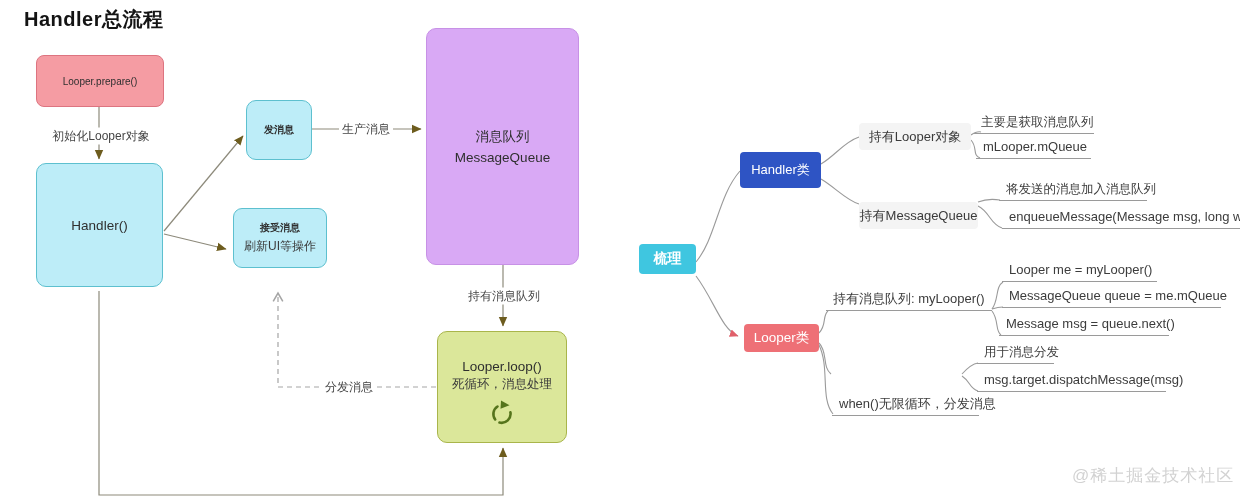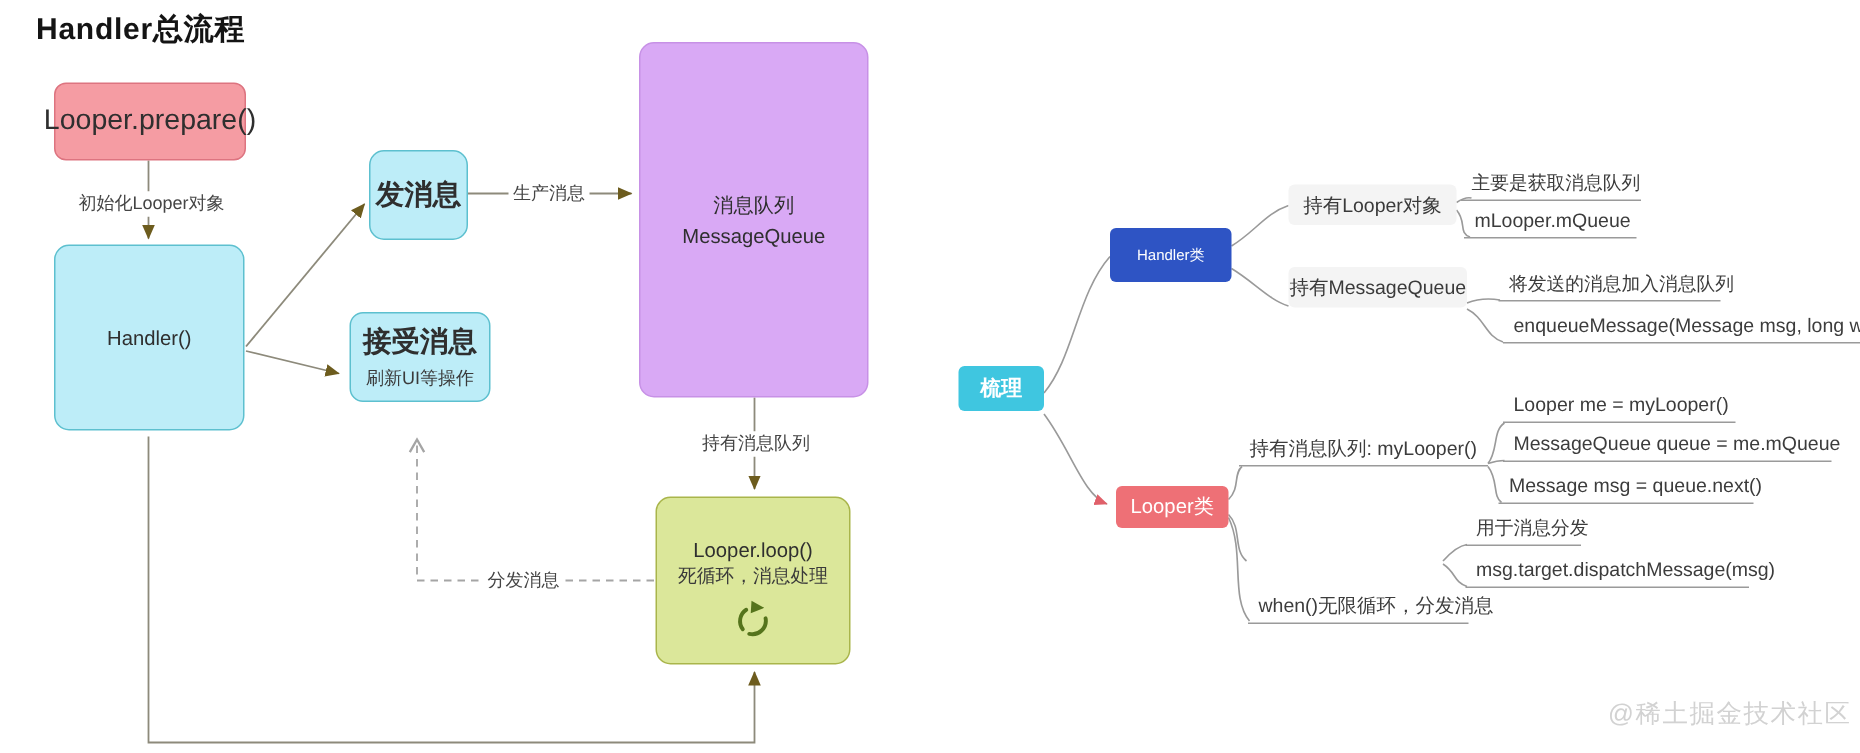--- a/index.html
+++ b/index.html
@@ -6,46 +6,46 @@
   #stage{
     position:relative;width:1240px;height:502px;background:#fff;overflow:hidden;
     font-family:"Liberation Sans","DejaVu Sans",sans-serif;color:#333;margin-left:14px;
   }
   #stage svg.wires{position:absolute;left:0;top:0;width:1240px;height:502px;pointer-events:none;}
   .abs{position:absolute;box-sizing:border-box;}
   .page-title{left:10px;top:6px;font-size:20px;font-weight:bold;color:#141414;letter-spacing:.5px;}
   
   .fbox{display:flex;flex-direction:column;align-items:center;justify-content:center;
         text-align:center;border:1px solid transparent;}
-  .fbox .t1{font-size:19px;color:#2f2f2f;}
+  .fbox .t1{font-size:10px;color:#2f2f2f;}
   .fbox .t1.bold{font-weight:bold;}
   .fbox .t2{font-size:12px;color:#3a3a3a;margin-top:3px;}
   .box-pink   {left:22px; top:55px; width:128px;height:52px; background:#f59ca3;border-color:#dd7480;border-radius:8px;}
   .box-handler{left:22px; top:163px;width:127px;height:124px;background:#bdedf8;border-color:#5dc0cf;border-radius:10px;}
   .box-send   {left:232px;top:100px;width:66px; height:60px; background:#bdedf8;border-color:#5dc0cf;border-radius:10px;}
   .box-recv   {left:219px;top:208px;width:94px; height:60px; background:#bdedf8;border-color:#5dc0cf;border-radius:9px;text-align:center;}
   .box-queue  {left:412px;top:28px; width:153px;height:237px;background:#d9a9f5;border-color:#c791e6;border-radius:10px;}
   .box-queue .t1{font-size:13.5px;line-height:21px;}
   .box-loop   {left:423px;top:331px;width:130px;height:112px;background:#dbe79a;border-color:#a9b54b;border-radius:10px;padding-top:14px;}
   .box-loop .t1{font-size:13.5px;}
   .box-loop .t2{font-size:12.5px;margin-top:2px;}
   .loop-icon{margin-top:6px;width:30px;height:30px;}
   
   .edge-label{transform:translate(-50%,-50%);background:#fff;padding:0 3px;
               font-size:12px;color:#454545;white-space:nowrap;}
   
   .mnode{display:flex;align-items:center;justify-content:center;color:#fff;
          border-radius:4px;white-space:nowrap;}
   .m-root   {left:625px;top:244px;width:57px;height:30px;background:#3fc6e0;font-weight:bold;font-size:14px;}
-  .m-handler{left:726px;top:152px;width:81px;height:36px;background:#2e54c4;font-size:10px;justify-content:center;}
+  .m-handler{left:726px;top:152px;width:81px;height:36px;background:#2e54c4;font-size:13px;justify-content:center;}
   .m-looper {left:730px;top:324px;width:75px;height:28px;background:#ee7076;font-size:13.5px;}
   .gnode{display:flex;align-items:center;justify-content:center;background:#f4f4f4;
          border-radius:4px;font-size:13px;color:#3a3a3a;white-space:nowrap;}
   .g1{left:845px;top:123px;width:112px;height:27px;}
-  .g2{left:845px;top:178px;width:119px;height:27px;}
+  .g2{left:845px;top:202px;width:119px;height:27px;}
   
   .leaf{border-bottom:1px solid #9a9a9a;font-size:12.5px;color:#3c3c3c;
         white-space:nowrap;line-height:16px;padding:0 4px 3px 7px;}
   .leaf.code{font-size:13px;}
   .watermark{left:1058px;top:464px;font-size:17px;color:#d2d2d2;letter-spacing:1px;}
 </style>
 </head>
 <body>
 
 <div id="stage">

